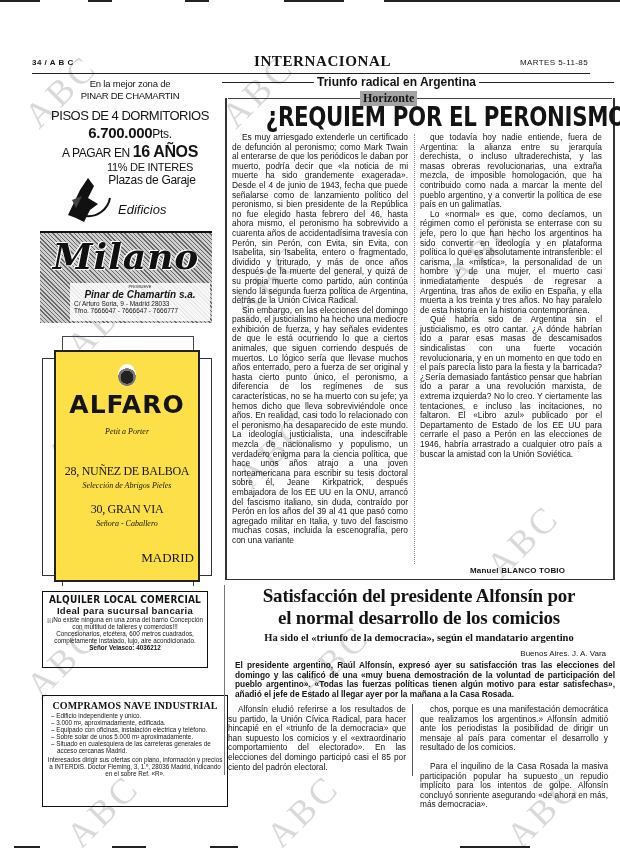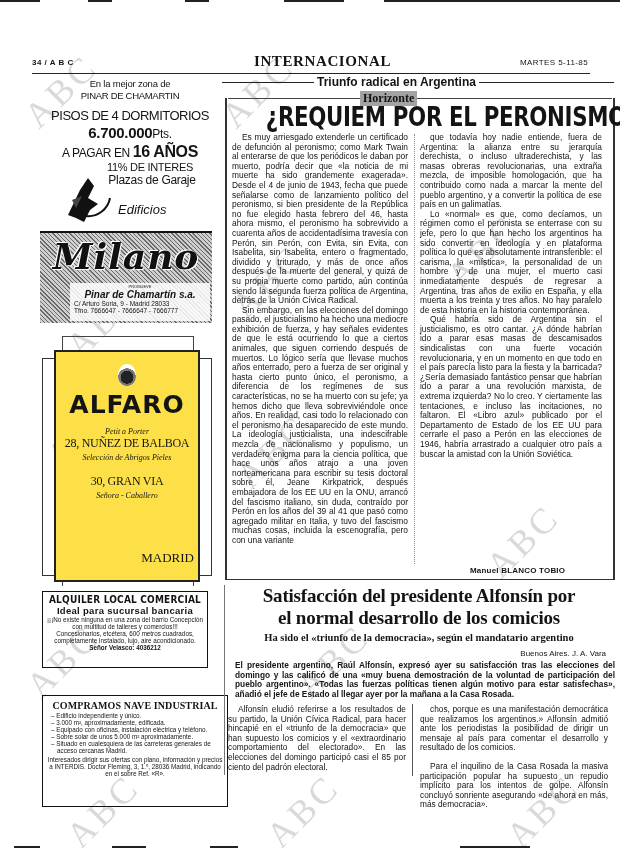--- a/index.html
+++ b/index.html
@@ -36,21 +36,21 @@
   .milano-pre { font-size: 4px; text-align: center; margin-top: 1px; }
   .milano-co { font-size: 10px; font-style: italic; font-weight: bold; text-align: center; }
   .milano-addr, .milano-tel { font-size: 6.5px; padding-left: 4px; }
 
   .ad-alfaro-outer { position: absolute; left: 42px; top: 358px; width: 170px; height: 218px; border: 1px solid #333; }
   .ad-alfaro-back { position: absolute; left: 62px; top: 336px; width: 132px; height: 250px; border: 1px solid #444; border-bottom: none; }
   .ad-alfaro { position: absolute; left: 54px; top: 350px; width: 146px; height: 232px; border: 2px solid #222; background: #fde047; text-align: center; }
   .alfaro-crest { margin: 12px auto 0; width: 18px; height: 22px; border-radius: 50% 50% 45% 45%; background: radial-gradient(circle at 50% 60%, #222 0 40%, #777 41% 55%, #fff 56%); }
   .alfaro-name { font-family: "DejaVu Sans", sans-serif; font-weight: bold; font-size: 25px; letter-spacing: 1px; margin-top: 4px; }
   .alfaro-script { font-family: "Liberation Serif", serif; font-style: italic; font-size: 8px; margin-top: 8px; }
-  .alfaro-addr { font-family: "Liberation Serif", serif; font-size: 12px; letter-spacing: -0.3px; margin-top: 0; }
+  .alfaro-addr { font-family: "Liberation Serif", serif; font-size: 12px; letter-spacing: -0.3px; margin-top: 28px; }
   .alfaro-sub { font-family: "Liberation Serif", serif; font-style: italic; font-size: 8px; margin-top: 2px; }
   .alfaro-city { position: absolute; right: 4px; bottom: 14px; font-family: "Liberation Serif", serif; font-size: 13px; }
 
   .ad-local { position: absolute; left: 42px; top: 591px; width: 166px; height: 77px; border: 1.5px solid #111; text-align: center; padding: 2px 3px; }
   .ad-local .t1 { font-family: "DejaVu Sans Condensed", "DejaVu Sans", sans-serif; font-weight: bold; font-size: 10px; letter-spacing: 0.2px; }
   .ad-local .t2 { font-weight: bold; font-size: 9.5px; letter-spacing: 0.3px; }
   .ad-local .t3 { font-size: 6.3px; line-height: 7px; }
 
   .ad-nave { position: absolute; left: 42px; top: 695px; width: 186px; height: 112px; border: 1.5px solid #111; padding: 4px 4px; }
   .ad-nave .t1 { font-family: "Liberation Serif", serif; font-weight: bold; font-size: 10px; text-align: center; letter-spacing: 0.1px; }

